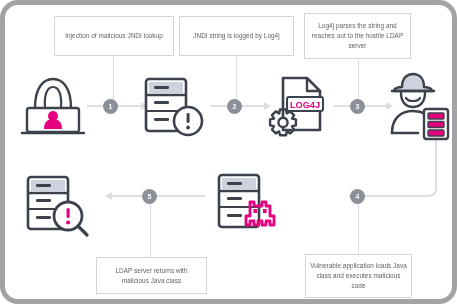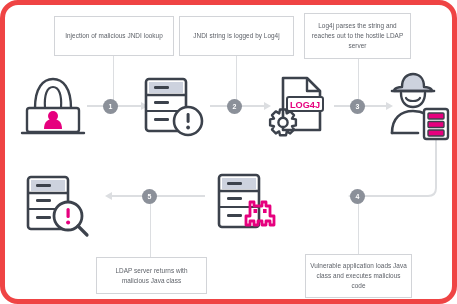--- a/index.html
+++ b/index.html
@@ -2,21 +2,21 @@
 <html><head>
 <meta charset="utf-8">
 <style>
   html,body{margin:0;padding:0;background:#ffffff;}
   body{width:457px;height:304px;overflow:hidden;font-family:"Liberation Sans",sans-serif;}
 
   #frame{
     position:relative;
     width:457px;height:304px;
     box-sizing:border-box;
-    border:5px solid #ef4444;
+    border:5px solid #a3a3a3;
     border-radius:18px;
     background:#ffffff;
     overflow:hidden;
   }
   #canvas{position:absolute;inset:0;}
 
   
   .callout{
     position:absolute;
     box-sizing:border-box;

